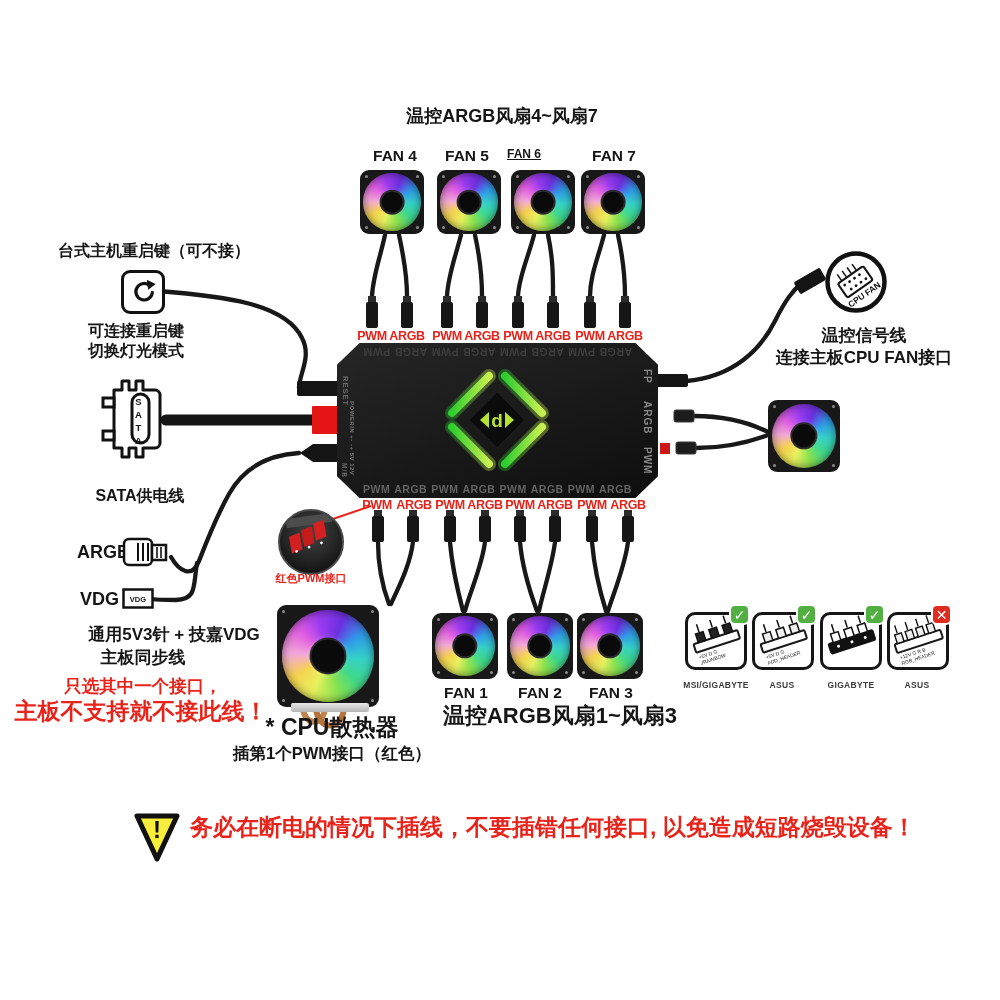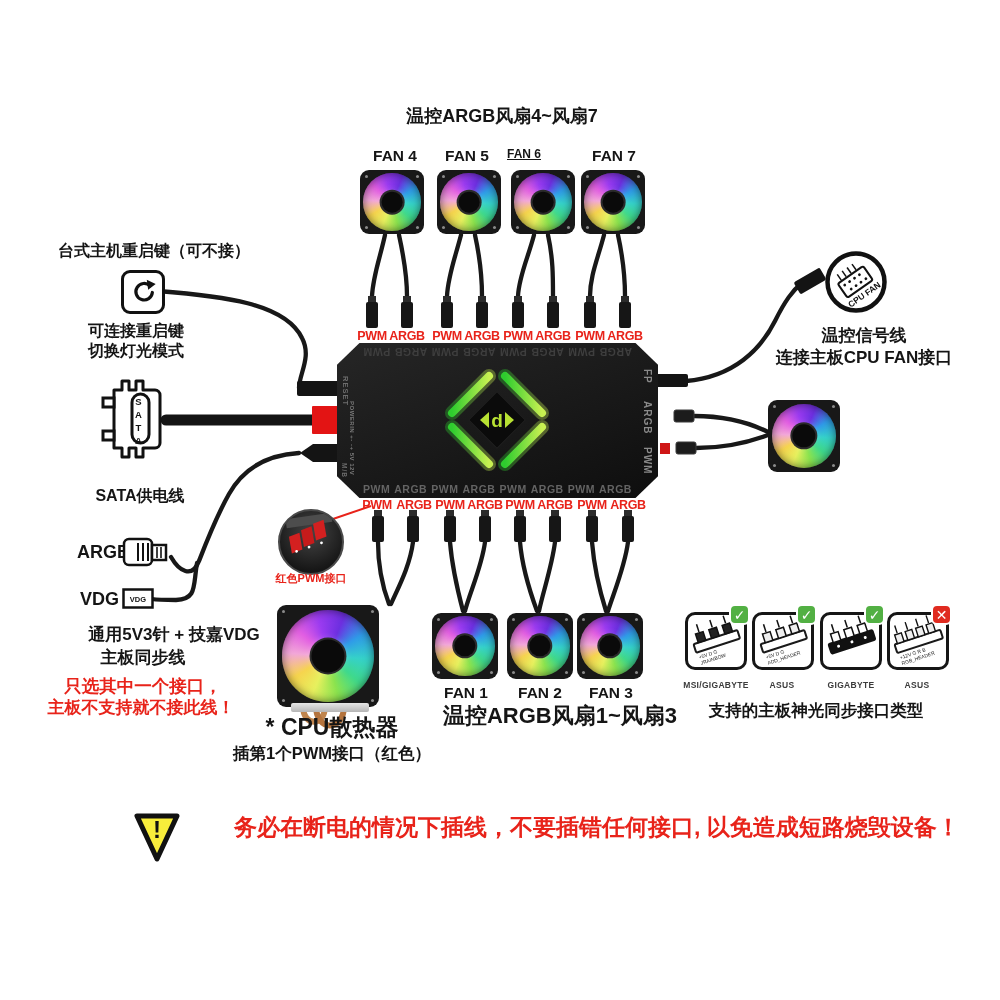--- a/index.html
+++ b/index.html
@@ -308,21 +308,21 @@
 
   <div class="t" style="left:80px;top:589px;font-size:18px;">VDG</div>
   <svg class="abs" style="left:122px;top:588px" width="32" height="21" viewBox="0 0 32 21">
     <rect x="1.5" y="1.5" width="29" height="18" fill="#fff" stroke="#111" stroke-width="2.5"></rect>
     <text x="16" y="14" text-anchor="middle" font-size="7.5" font-weight="bold" fill="#111">VDG</text>
   </svg>
 
   <div class="t ctr" style="left:143px;top:623px;font-size:17px;margin-left:31px;">通用5V3针 + 技嘉VDG</div>
   <div class="t ctr" style="left:143px;top:646px;font-size:17px;">主板同步线</div>
   <div class="t ctr red" style="left:143px;top:674px;font-size:17.5px;">只选其中一个接口，</div>
-  <div class="t ctr red" style="left:141px;top:696px;font-size:17px;">主板不支持就不接此线！</div>
+  <div class="t ctr red" style="left:141px;top:696px;font-size:23px;">主板不支持就不接此线！</div>
 
   <div id="pwmCircle">
     <svg width="58" height="58" viewBox="0 0 58 58">
       <rect x="6" y="5" width="46" height="9" transform="rotate(-8 29 10)" fill="#4d4d4d"></rect>
       <g transform="rotate(-10 29 30)">
         <rect x="10" y="24" width="11" height="17" fill="#d42020" transform="skewY(-10)"></rect>
         <rect x="23" y="22" width="11" height="17" fill="#c61b1b" transform="skewY(-10)"></rect>
         <rect x="36" y="20" width="11" height="17" fill="#d42020" transform="skewY(-10)"></rect>
         <circle cx="15" cy="38" r="1.4" fill="#fff"></circle>
           <circle cx="28" cy="36" r="1.4" fill="#fff"></circle>
@@ -445,21 +445,20 @@
       </svg>
   </div>
   <div class="badge" style="left:729px;background:#52b043">✓</div>
   <div class="badge" style="left:796px;background:#52b043">✓</div>
   <div class="badge" style="left:864px;background:#52b043">✓</div>
   <div class="badge" style="left:931px;background:#e02b20">✕</div>
   <div class="brand" style="left:716px">MSI/GIGABYTE</div>
   <div class="brand" style="left:782px">ASUS</div>
   <div class="brand" style="left:851px">GIGABYTE</div>
   <div class="brand" style="left:917px">ASUS</div>
-  <div class="t ctr" style="left:816px;top:700px;font-size:16.5px;">支持的主板神光同步接口类型</div>
 
   <svg class="abs" style="left:132px;top:811px" width="50" height="54" viewBox="0 0 50 54">
     <polygon points="5,5 45,5 25,48" fill="#f8ed3b" stroke="#111" stroke-width="5" stroke-linejoin="round"></polygon>
     <text x="25" y="27" text-anchor="middle" font-size="24" font-weight="bold" fill="#111">!</text>
   </svg>
-  <div class="t red" style="left:190px;top:812px;font-size:23px;margin-left:44px;">务必在断电的情况下插线，不要插错任何接口, 以免造成短路烧毁设备！</div>
+  <div class="t red" style="left:190px;top:812px;font-size:23px;">务必在断电的情况下插线，不要插错任何接口, 以免造成短路烧毁设备！</div>
 
 </div>
 
 </body></html>

